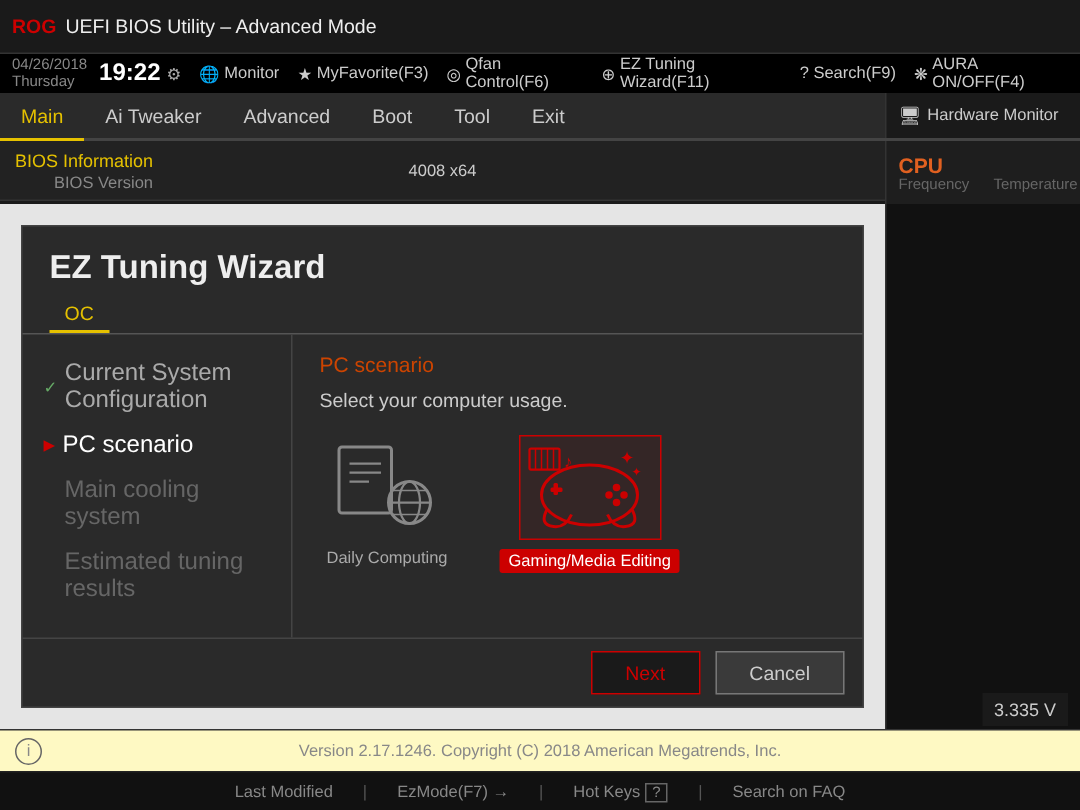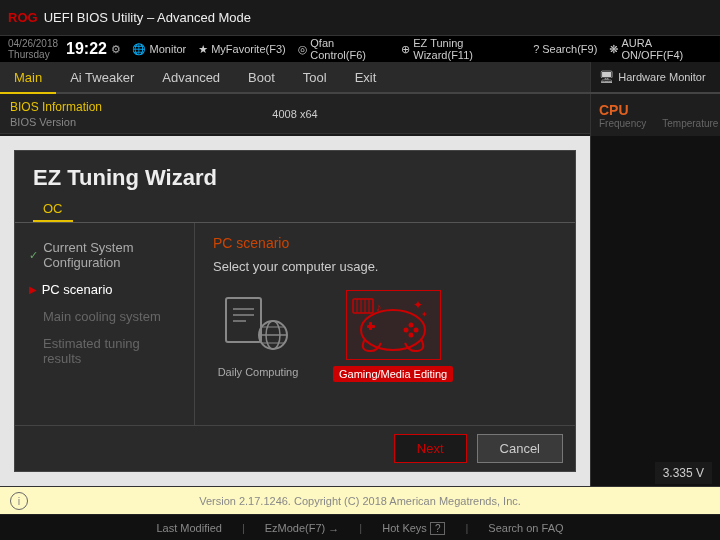--- a/index.html
+++ b/index.html
@@ -114,21 +114,21 @@
     #wizard-sidebar {
       width: 180px;
       border-right: 1px solid #444;
       padding: 12px 0;
       display: flex;
       flex-direction: column;
       gap: 2px;
     }
     .sidebar-step {
       padding: 5px 14px;
-      font-size: 13px;
+      font-size: 16px;
       color: #888;
       cursor: pointer;
       display: flex;
       align-items: center;
       gap: 5px;
     }
     .sidebar-step.done { color: #aaa; }
     .sidebar-step.done::before { content: '✓'; color: #6a6; font-size: 11px; }
     .sidebar-step.active { color: #fff; }
     .sidebar-step.active::before { content: '▶'; color: #cc0000; font-size: 10px; }
@@ -338,21 +338,21 @@
       <div class="nav-item">Exit</div>
     </div>
 
     <div style="background:#1a1a1a; border-left:1px solid #333; width:130px; display:flex; align-items:center; padding:0 8px; gap:4px;">
       <span style="font-size:12px;">🖥</span>
       <span style="font-size:11px; color:#ccc;">Hardware Monitor</span>
     </div>
   </div>
 
   <div style="display:flex; height:42px;">
-    <div class="bios-info-section" style="flex:1;">
+    <div class="bios-info-section" style="flex:1;text-align:right;">
       <div class="bios-info-left">
         <span class="bios-info-link">BIOS Information</span>
         <span class="bios-version-label">BIOS Version</span>
       </div>
       <span class="bios-version-value">4008  x64</span>
     </div>
 
     <div style="width:130px; background:#1e1e1e; border-left:1px solid #333; display:flex; flex-direction:column; justify-content:center; padding:4px 8px;">
       <div id="cpu-label">CPU</div>
       <div id="cpu-sublabels">

